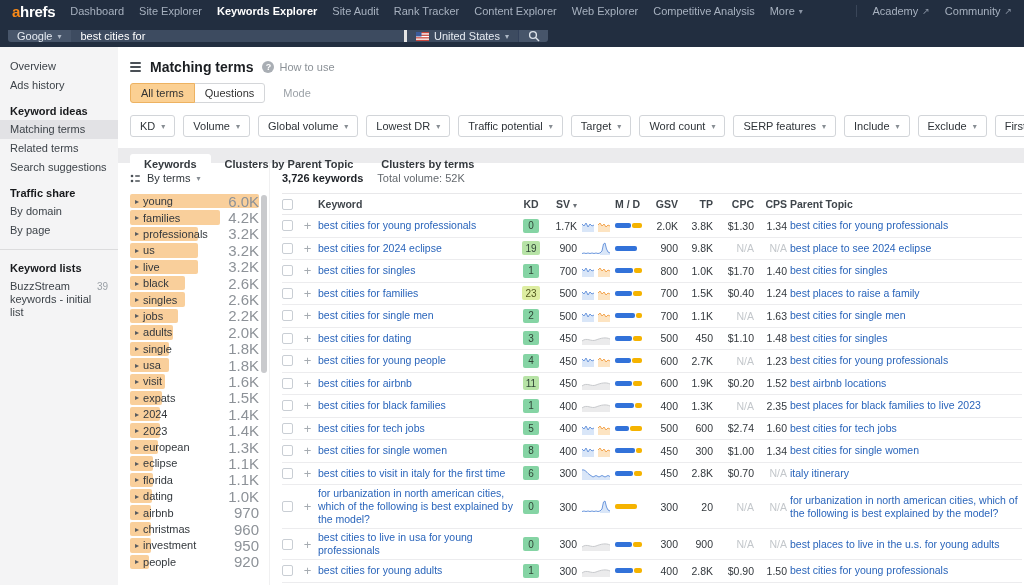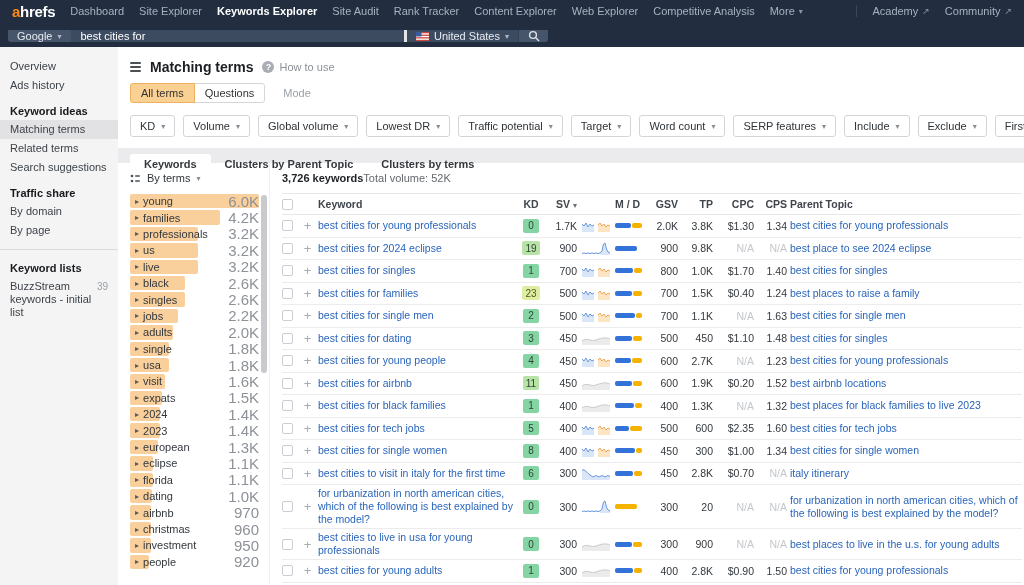--- a/index.html
+++ b/index.html
@@ -74,21 +74,21 @@
   .facet-list { flex:1; overflow:hidden; padding-right:10px; position:relative; }
   .facet-row { position:relative; height:16.4px; display:flex; align-items:center; cursor:pointer; }
   .facet-bar { position:absolute; left:0; top:1px; bottom:1px; background:#f9cf9b; border-radius:2px; }
   .facet-label { position:relative; padding-left:5px; display:flex; align-items:center; gap:4px; color:#33383d; z-index:1; }
   .facet-label .tri { font-size:8px; color:#55595e; }
   .facet-val { position:relative; margin-left:auto; color:#8d9298; z-index:1; font-size:15px; }
   .v-scrollbar { position:absolute; right:2px; top:32px; bottom:4px; width:6px; }
   .v-thumb { width:6px; height:178px; background:#c9cacd; border-radius:3px; cursor:pointer; }
 
   .table-pane { flex:1; min-width:0; padding:0 2px 0 12px; display:flex; flex-direction:column; overflow:hidden; }
-  .summary { display:flex; align-items:center; height:30px; flex:0 0 auto; }
+  .summary { display:flex; gap:14px; align-items:center; height:30px; flex:0 0 auto; }
   .summary-count { font-weight:bold; color:#1d2126; }
   .summary-total { color:#64696e; }
 
   .t-grid { display:grid; grid-template-columns:15px 15px minmax(0,1fr) 22px 32px 32px 28px 32px 32px 38px 30px 232px; column-gap:3px; align-items:center; }
   .t-header { height:22px; border-top:1px solid #e8e8ea; border-bottom:1px solid #e8e8ea; font-weight:bold; color:#3f454b; font-size:10.5px; flex:0 0 auto; }
   .t-body { flex:1; overflow:hidden; }
   .t-row { border-bottom:1px solid #ececee; min-height:22.5px; padding:2px 0; font-size:10.5px; }
   .cb { width:11px; height:11px; border:1px solid #c9ced4; border-radius:2px; background:#fff; cursor:pointer; }
   .plus { color:#a5abb1; font-size:13px; line-height:11px; cursor:pointer; text-align:center; }
   .kw-link, .parent-link { color:#2a65bb; cursor:pointer; text-decoration:none; line-height:13px; }
@@ -590,21 +590,21 @@
                     <path d="M1,10 C6,6 10,11 15,9 C20,7 25,6 29,8" fill="none" stroke="#c7c9cc" stroke-width="1"></path>
                   </svg>
                 </span>
      <span class="md">
                   <i class="md-b" style="width:19px"></i>
                   <i class="md-y" style="width:7px"></i>
                 </span>
      <span class="num">400</span>
      <span class="num">1.3K</span>
      <span class="num na">N/A</span>
-     <span class="num">1.32</span>
+     <span class="num">2.35</span>
      <a class="parent-link">best places for black families to live 2023</a>
    </div>
               <div class="t-row t-grid">
      <span class="cb"></span>
      <span class="plus">+</span>
      <a class="kw-link">best cities for tech jobs</a>
      <span class="kd-badge kd-g">5</span>
      <span class="num">400</span>
      <span class="spark">
                   <svg width="30" height="15" viewBox="0 0 30 15">
@@ -613,21 +613,21 @@
                     <path d="M17,7 L19,5 L21,8 L23,6 L25,9 L27,7 L29,8 L29,14 L17,14 Z" fill="#fde4c2"></path>
                     <path d="M17,7 L19,5 L21,8 L23,6 L25,9 L27,7 L29,8" fill="none" stroke="#f3a54f" stroke-width="1"></path>
                   </svg>
                 </span>
      <span class="md">
                   <i class="md-b" style="width:14px"></i>
                   <i class="md-y" style="width:12px"></i>
                 </span>
      <span class="num">500</span>
      <span class="num">600</span>
-     <span class="num">$2.35</span>
+     <span class="num">$2.74</span>
      <span class="num">1.60</span>
      <a class="parent-link">best cities for tech jobs</a>
    </div>
               <div class="t-row t-grid">
      <span class="cb"></span>
      <span class="plus">+</span>
      <a class="kw-link">best cities for single women</a>
      <span class="kd-badge kd-g">8</span>
      <span class="num">400</span>
      <span class="spark">

